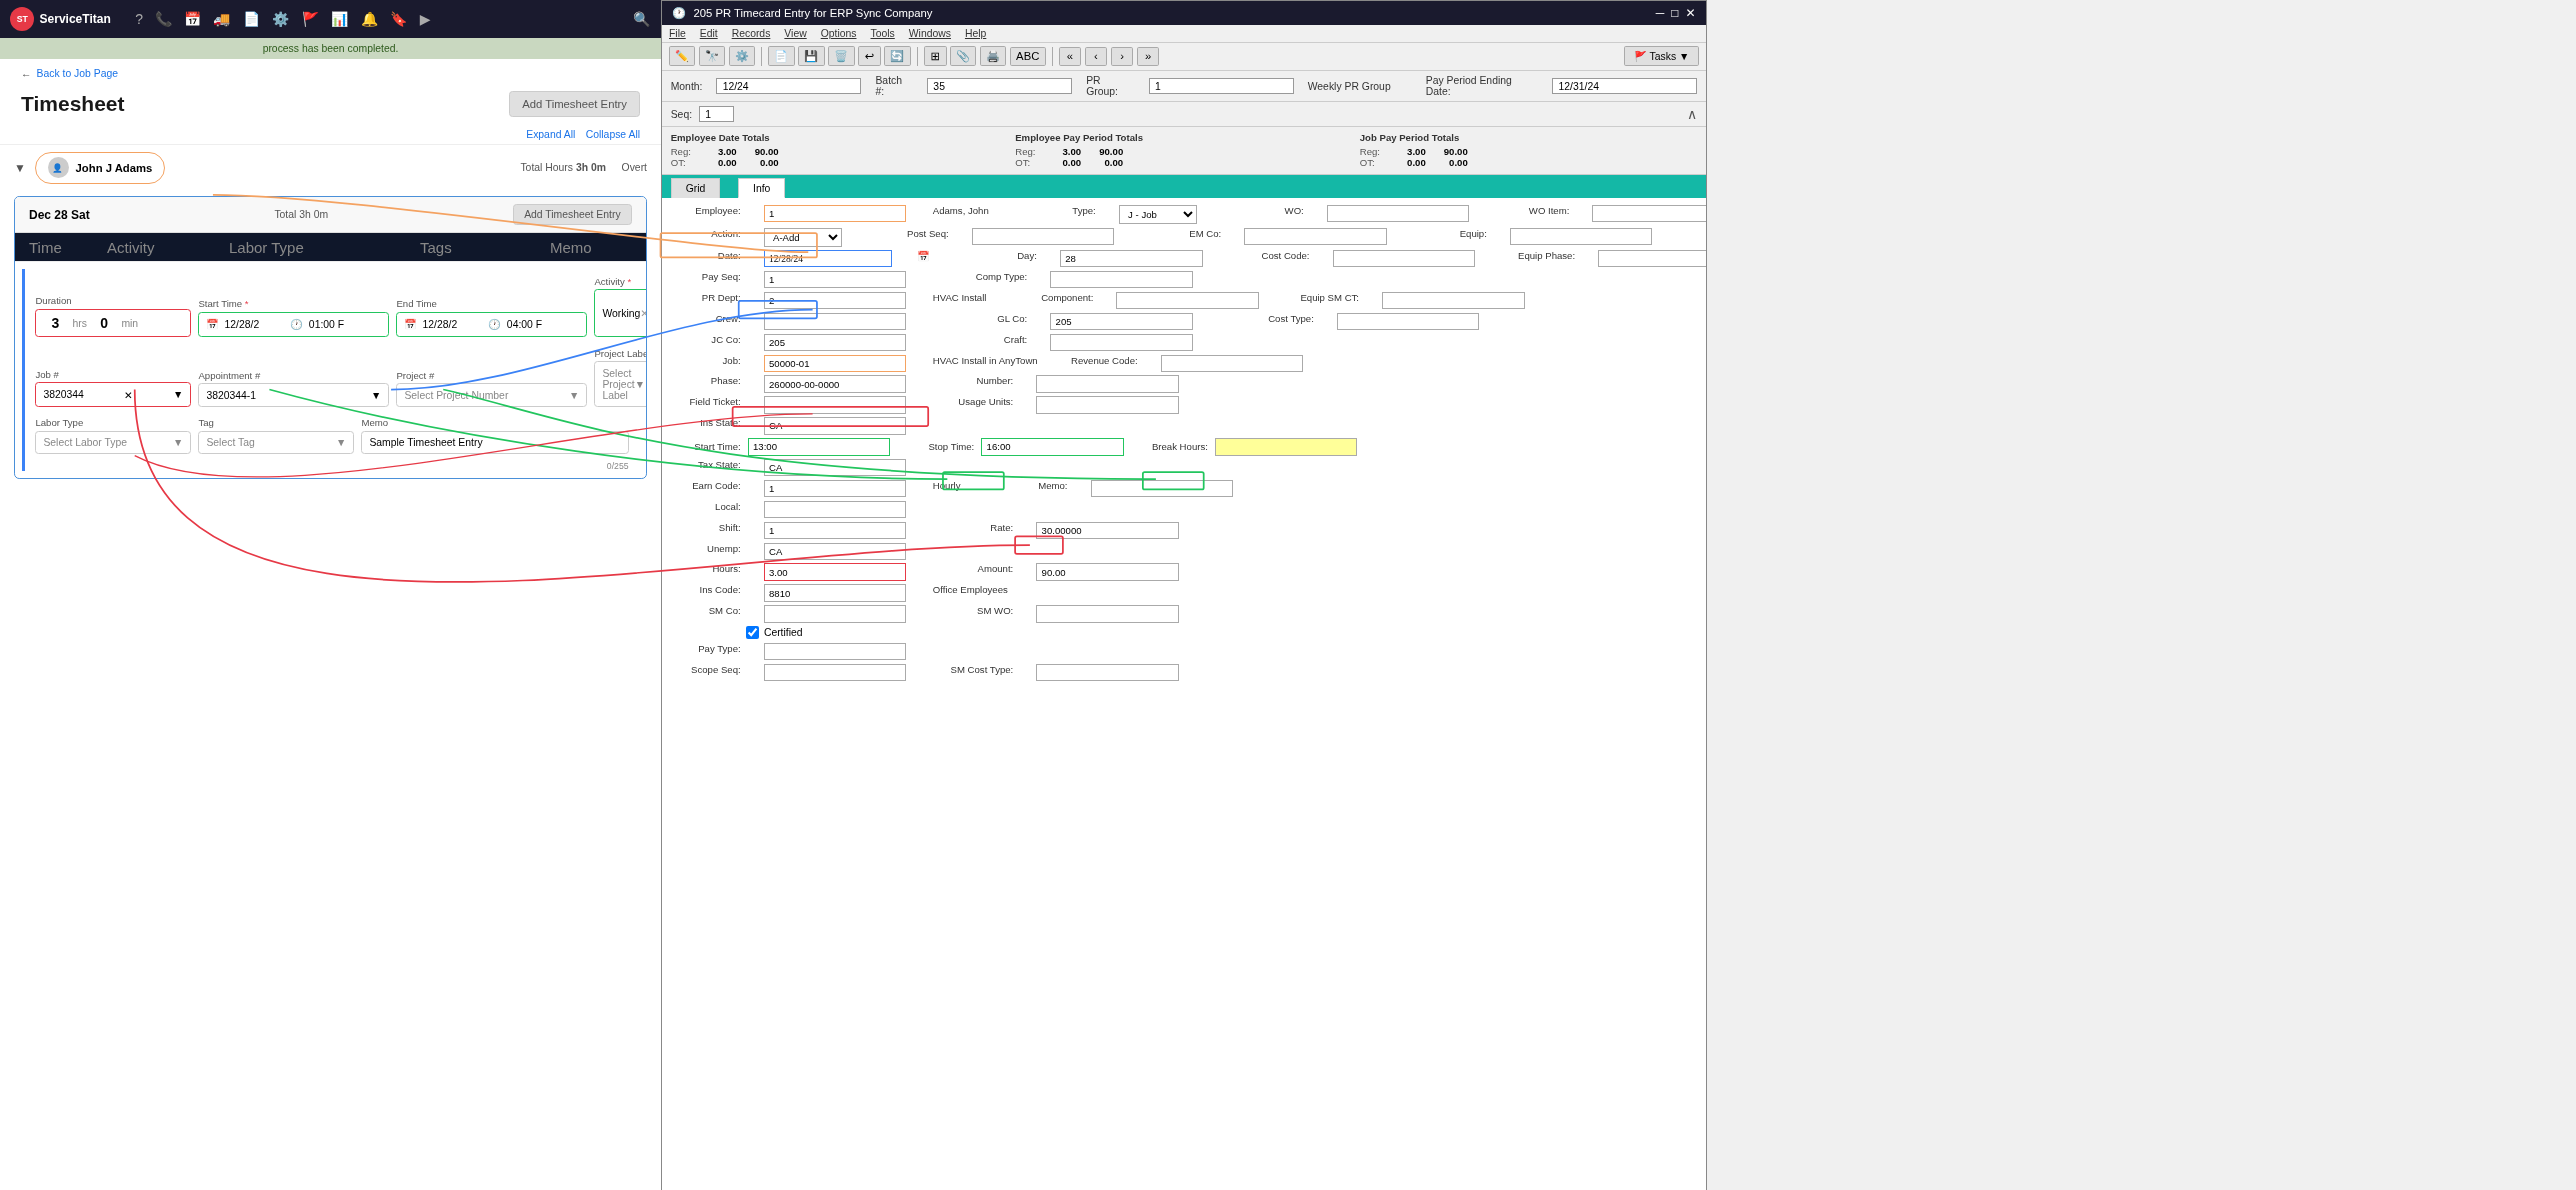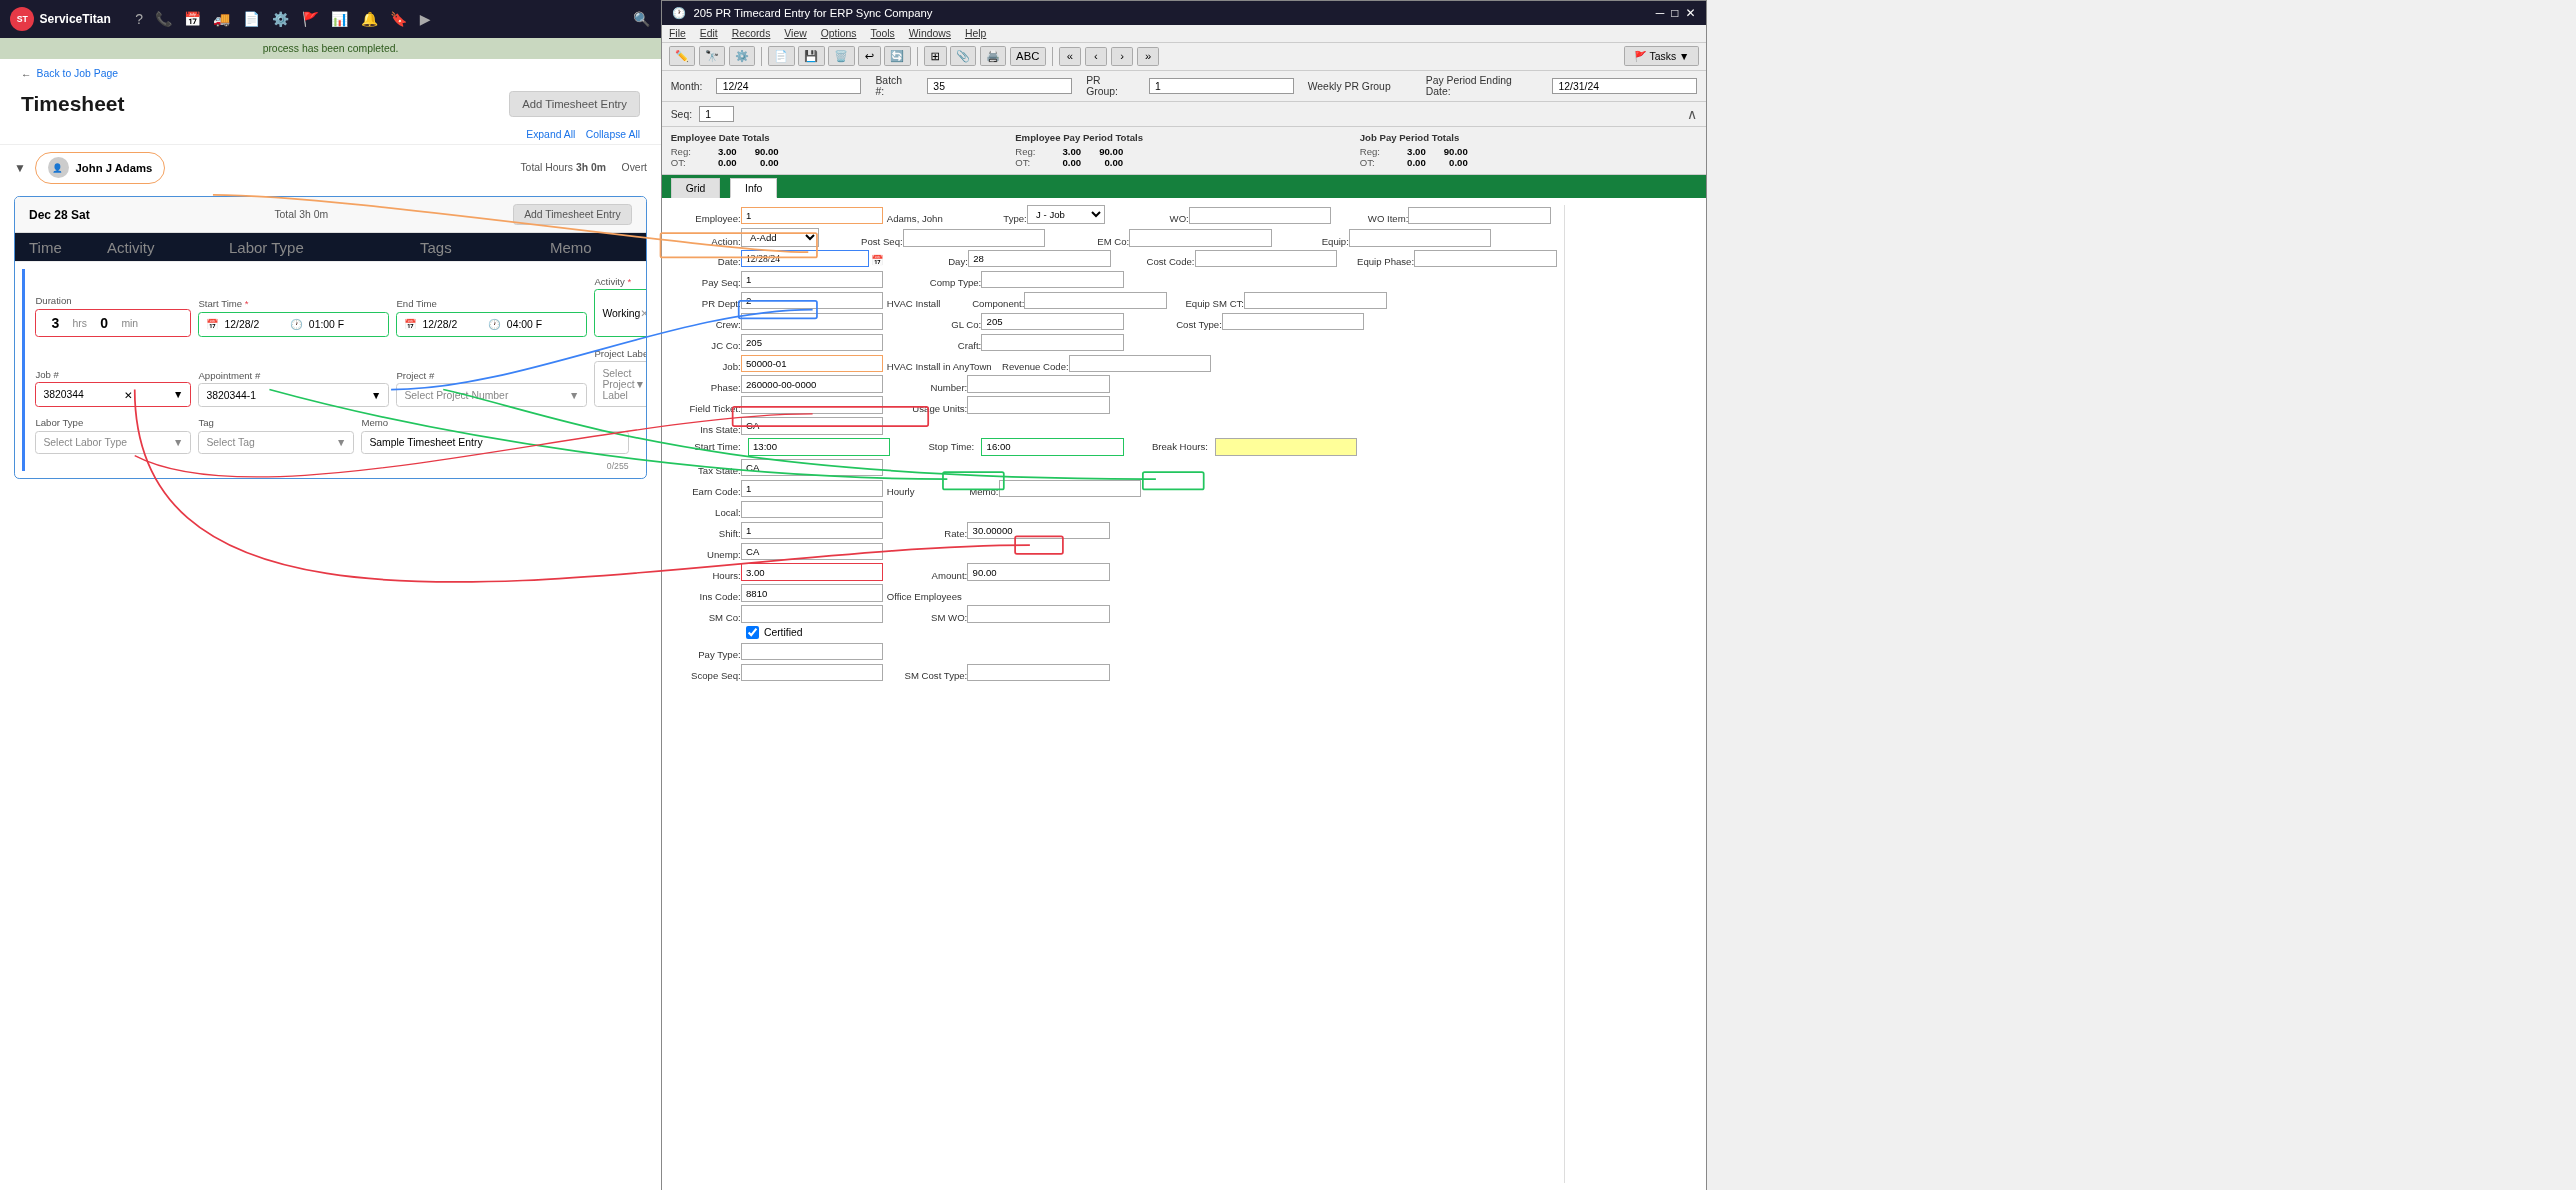--- a/index.html
+++ b/index.html
@@ -364,23 +364,23 @@
       background: #f0f0f0;
       border-bottom: 0.9px solid #ccc;
     }
     .totals-group { display: flex; flex-direction: column; }
     .totals-title { font-size: 9.6px; font-weight: bold; color: #333; margin-bottom: 3.5px; }
     .totals-line { display: flex; gap: 7px; font-size: 9.6px; }
     .tot-label { color: #555; width: 24px; }
     .tot-val { font-weight: 600; min-width: 35px; text-align: right; }
 
     .erp-tabs {
-      display: flex; gap: 8px;
+      display: flex; gap: 16px;
       padding: 3.5px 8.7px 0;
-      background: #15803d;
+      background: #14b8a6;
     }
     .erp-tab {
       padding: 3.5px 14px;
       font-size: 10.4px;
       cursor: pointer;
       border: 0.9px solid #ccc;
       background: #e0e0e0;
       border-bottom: none;
       margin-right: 1.7px;
     }
@@ -397,23 +397,23 @@
       display: grid;
       grid-template-columns: 1fr 1fr;
       gap: 0;
     }
 
     .form-left { padding-right: 7px; border-right: 0.9px solid #ddd; }
     .form-right { padding-left: 7px; }
 
     .form-row {
       display: flex;
-      align-items: flex-end;
+      align-items: flex-start;
       margin-bottom: 3.5px;
-      gap: 0;
+      gap: 23px;
     }
     .form-label {
       font-size: 9.6px;
       color: #333;
       min-width: 70px;
       text-align: right;
     }
     .form-input {
       border: 0.9px solid #aaa;
       background: white;

